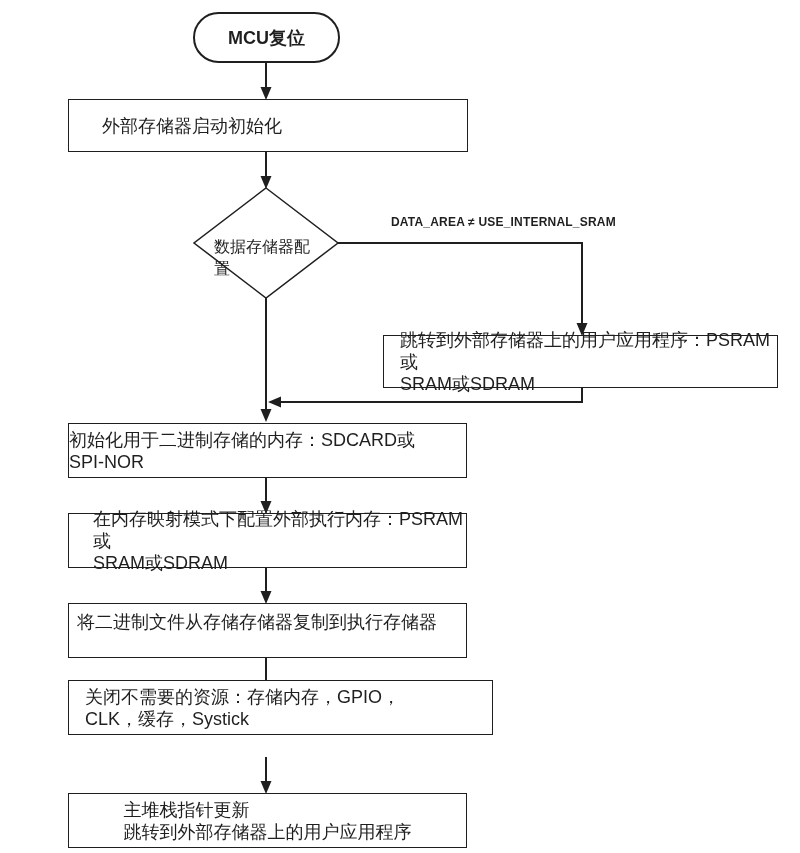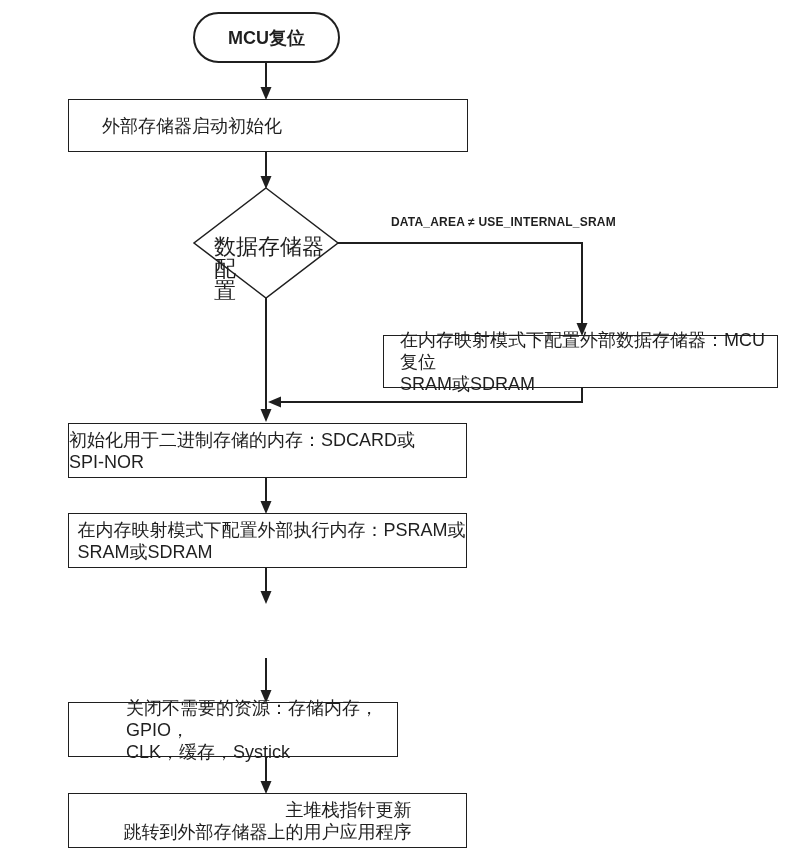--- a/index.html
+++ b/index.html
@@ -48,56 +48,56 @@
   }
   .rect-init-boot {
     left: 68px; top: 99px;
     width: 400px; height: 53px;
     padding-left: 33px;
   }
   .diamond-text {
     position: absolute;
     left: 214px; top: 214px;
     width: 118px;
-    font-size: 22px;
+    font-size: 16px;
     line-height: 22px;
     white-space: pre-line;
   }
   .rect-config-data {
     left: 383px; top: 335px;
     width: 395px; height: 53px;
     padding-left: 16px;
   }
   .rect-init-binary {
     left: 68px; top: 423px;
     width: 399px; height: 55px;
   }
   .rect-config-exec {
     left: 68px; top: 513px;
     width: 399px; height: 55px;
-    padding-left: 8px;
+    padding-left: 24px;
     align-items: center;
   }
   .rect-copy-binary {
     left: 68px; top: 603px;
     width: 399px; height: 55px;
     padding-left: 8px;
     justify-content: flex-start;
     padding-top: 7px;
   }
   .rect-close-resources {
-    left: 68px; top: 702px;
-    width: 330px; height: 55px;
-    padding-left: 57px;
+    left: 68px; top: 680px;
+    width: 425px; height: 55px;
+    padding-left: 16px;
   }
   .rect-final {
     left: 68px; top: 793px;
     width: 399px; height: 55px;
     align-items: center;
-    text-align: right;
+    text-align: left;
   }
   .branch-label {
     position: absolute;
     left: 391px; top: 215px;
     font-size: 12px;
     font-weight: bold;
     letter-spacing: 0.2px;
     white-space: nowrap;
   }
 </style>
@@ -145,34 +145,37 @@
   </div>
 
   <div class="diamond-text">
     <span class="txt">数据存储器配
 置</span>
   </div>
 
   <div class="branch-label">DATA_AREA ≠ USE_INTERNAL_SRAM</div>
 
   <div class="node rect-config-data">
-    <span class="txt">在内存映射模式下配置外部数据存储器：MCU复位
+    <span class="txt">跳转到外部存储器上的用户应用程序：PSRAM或
 SRAM或SDRAM</span>
   </div>
 
   <div class="node rect-init-binary">
     <span class="txt">初始化用于二进制存储的内存：SDCARD或
 SPI-NOR</span>
   </div>
 
   <div class="node rect-config-exec">
     <span class="txt">在内存映射模式下配置外部执行内存：PSRAM或
 SRAM或SDRAM</span>
   </div>
 
+  <div class="node rect-copy-binary">
+    <span class="txt">将二进制文件从存储存储器复制到执行存储器</span>
+  </div>
 
   <div class="node rect-close-resources">
     <span class="txt">关闭不需要的资源：存储内存，GPIO，
 CLK，缓存，Systick</span>
   </div>
 
   <div class="node rect-final">
     <span class="txt">主堆栈指针更新
 跳转到外部存储器上的用户应用程序</span>
   </div>

